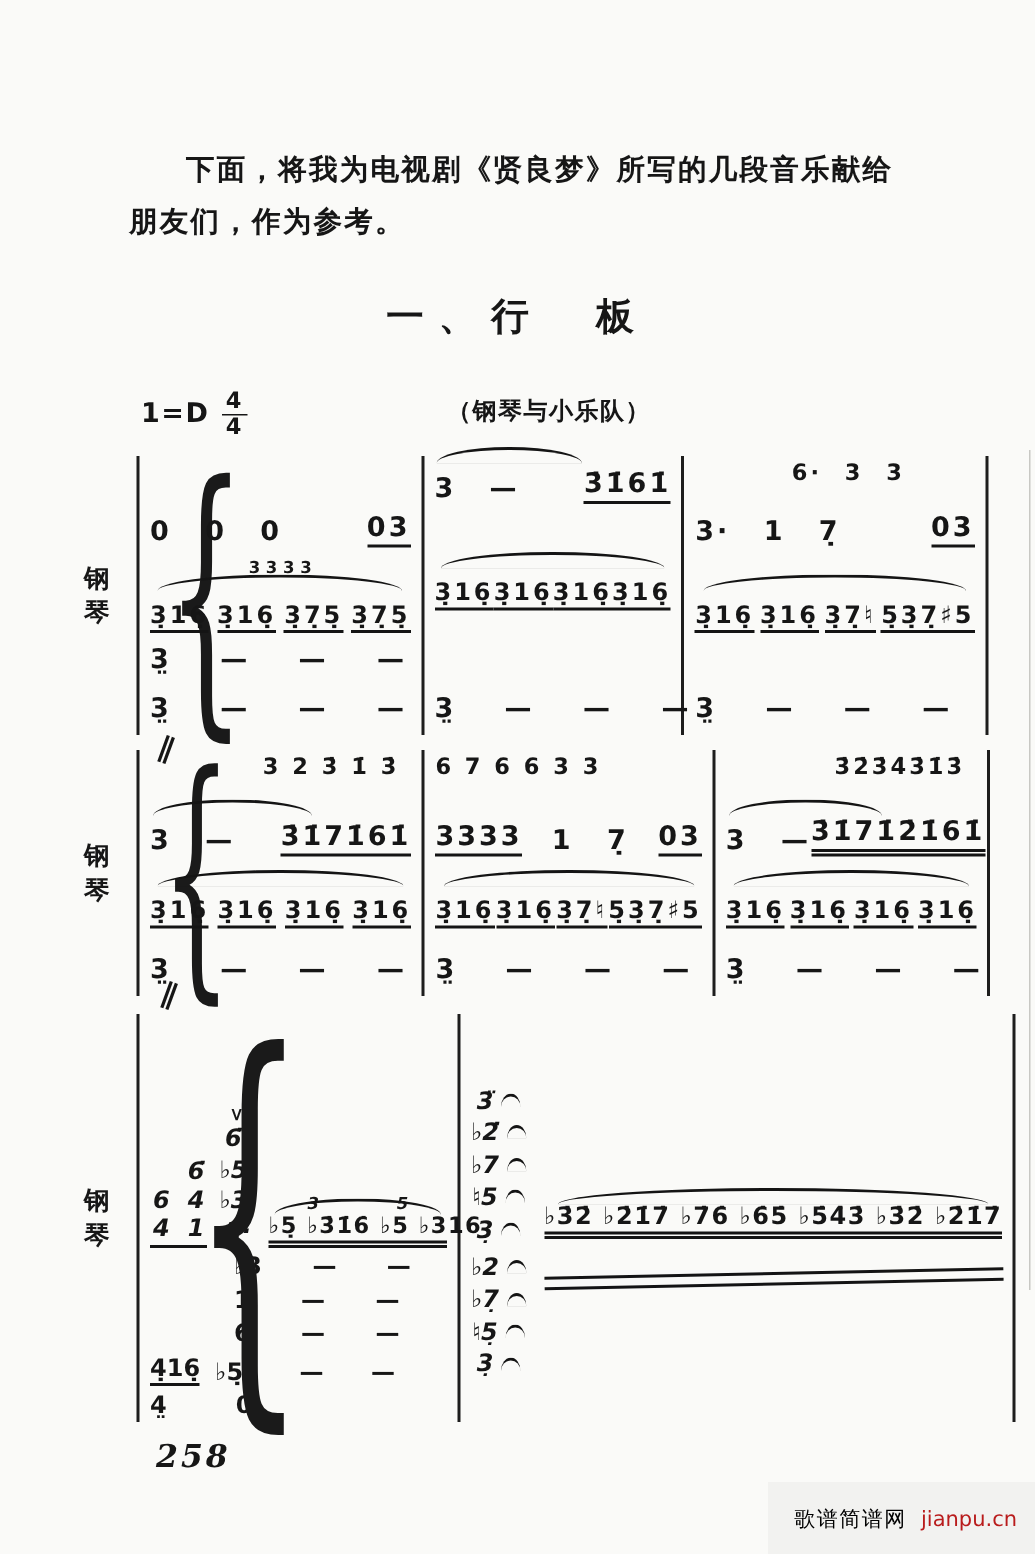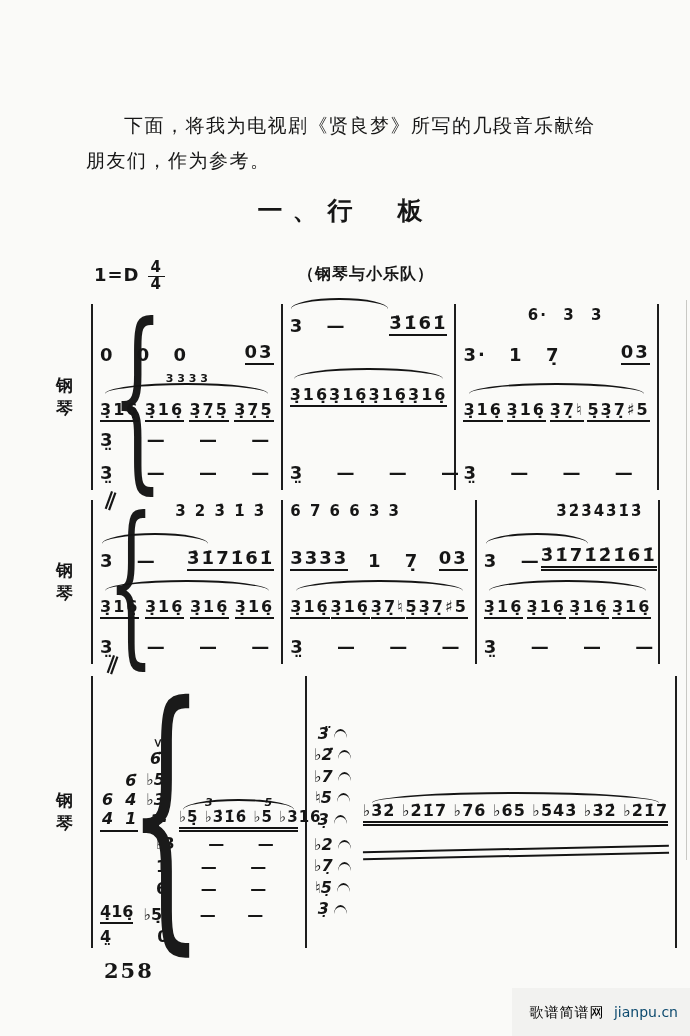--- a/index.html
+++ b/index.html
@@ -2,21 +2,21 @@
 <html><head>
 <meta charset="utf-8">
 <style>
   html,body{margin:0;padding:0;background:#e8e8e6;}
   .page{position:relative;width:690px;height:1036px;margin:0 auto;background:#fafaf8;
         font-family:"DejaVu Sans",sans-serif;color:#161616;overflow:hidden;}
   .pageedge{position:absolute;right:3px;top:300px;height:560px;width:1px;background:#c8c8c4;}
 
   
   .para{position:absolute;left:86px;top:96px;width:528px;font-size:19px;line-height:1.85;
-        text-indent:2em;letter-spacing:1.5px;font-weight:400;margin-top:12px;}
+        text-indent:2em;letter-spacing:1.5px;font-weight:700;}
   .title{position:absolute;left:0;top:194px;width:100%;text-align:center;
          font-size:25px;font-weight:bold;letter-spacing:10px;}
   .keyrow{position:absolute;left:0;top:256px;width:100%;height:40px;}
   .key{position:absolute;left:94px;top:4px;font-size:18px;font-weight:bold;letter-spacing:1px;}
   .frac{display:inline-flex;flex-direction:column;align-items:center;vertical-align:middle;
         margin-left:8px;font-size:15px;line-height:1.05;}
   .frac .num{border-bottom:1.5px solid #161616;padding:0 3px;}
   .ens{position:absolute;left:298px;top:8px;font-size:16px;font-weight:bold;letter-spacing:1px;}
 
   
@@ -86,25 +86,25 @@
        border-radius:50% 50% 0 0/100% 100% 0 0;}
   .run8{font-size:16px;margin-bottom:4px;flex:1;text-align:center;}
   .longbeam{flex:1;height:5px;border-top:2px solid #141414;border-bottom:2px solid #141414;
        margin-top:14px;transform:rotate(-1.2deg);}
 
   .slashes{position:absolute;font-size:19px;font-weight:bold;transform:rotate(20deg);}
   .sl1{left:106px;top:488px;} .sl2{left:108px;top:652px;}
 
   
   .pageno{position:absolute;left:104px;top:958px;font-family:"DejaVu Serif",serif;
-          font-weight:bold;font-size:21px;letter-spacing:2px;}
+          font-style:italic;font-weight:bold;font-size:21px;letter-spacing:2px;}
   .wmbox{position:absolute;right:0;bottom:0;width:178px;height:48px;background:#f2f2f0;}
   .wm{position:absolute;right:12px;bottom:14px;font-size:14px;white-space:nowrap;}
   .wm .site{color:#000000;letter-spacing:1px;}
-  .wm .url{color:#0c4a6e;margin-left:5px;}
+  .wm .url{color:#b91c1c;margin-left:5px;}
 </style>
 </head>
 <body>
 
 <div class="page">
   <div class="pageedge"></div>
 
   <div class="para">下面，将我为电视剧《贤良梦》所写的几段音乐献给朋友们，作为参考。</div>
   <div class="title">一、行　板</div>
 

